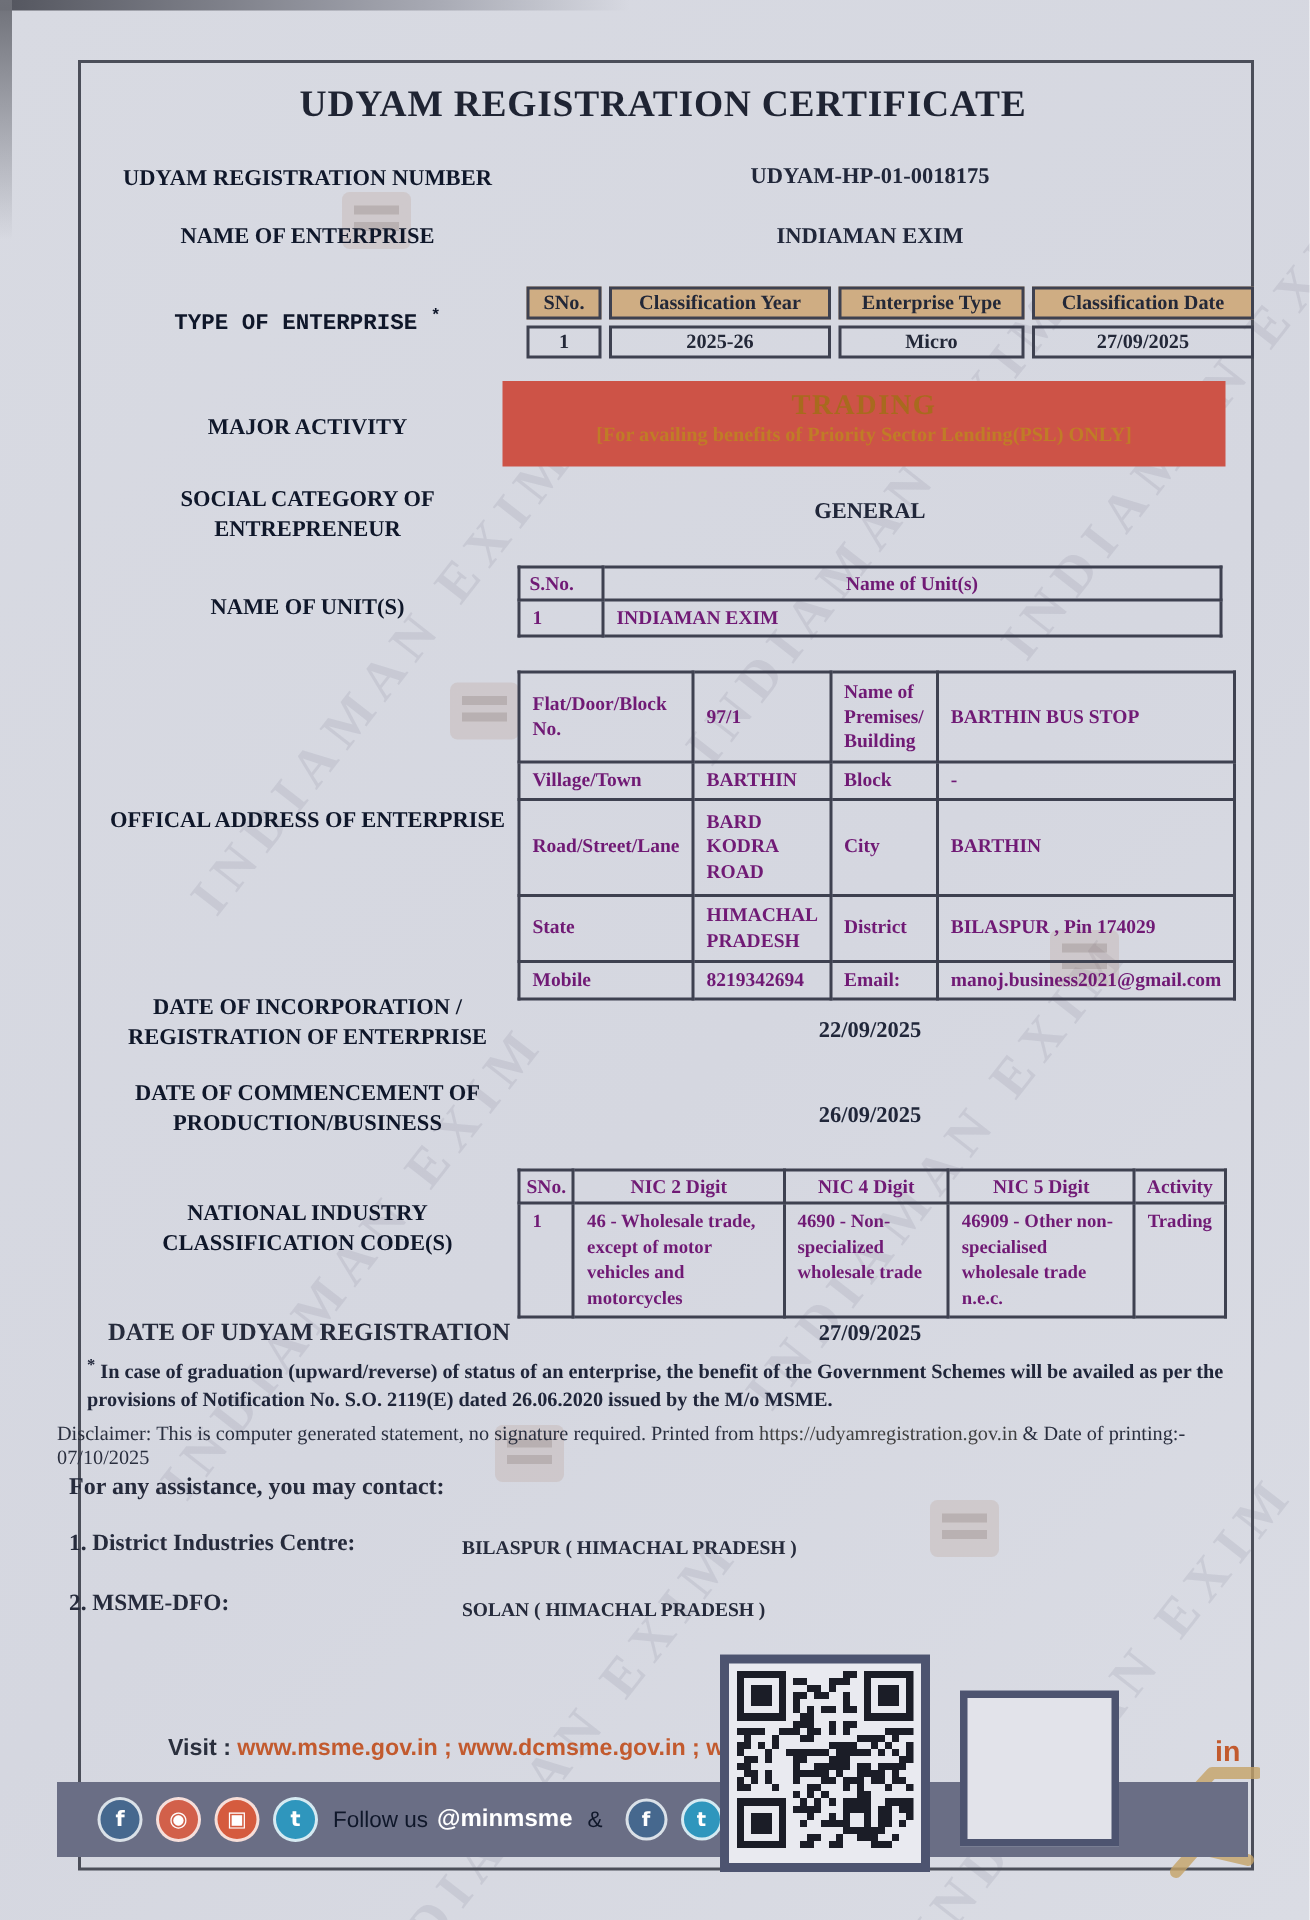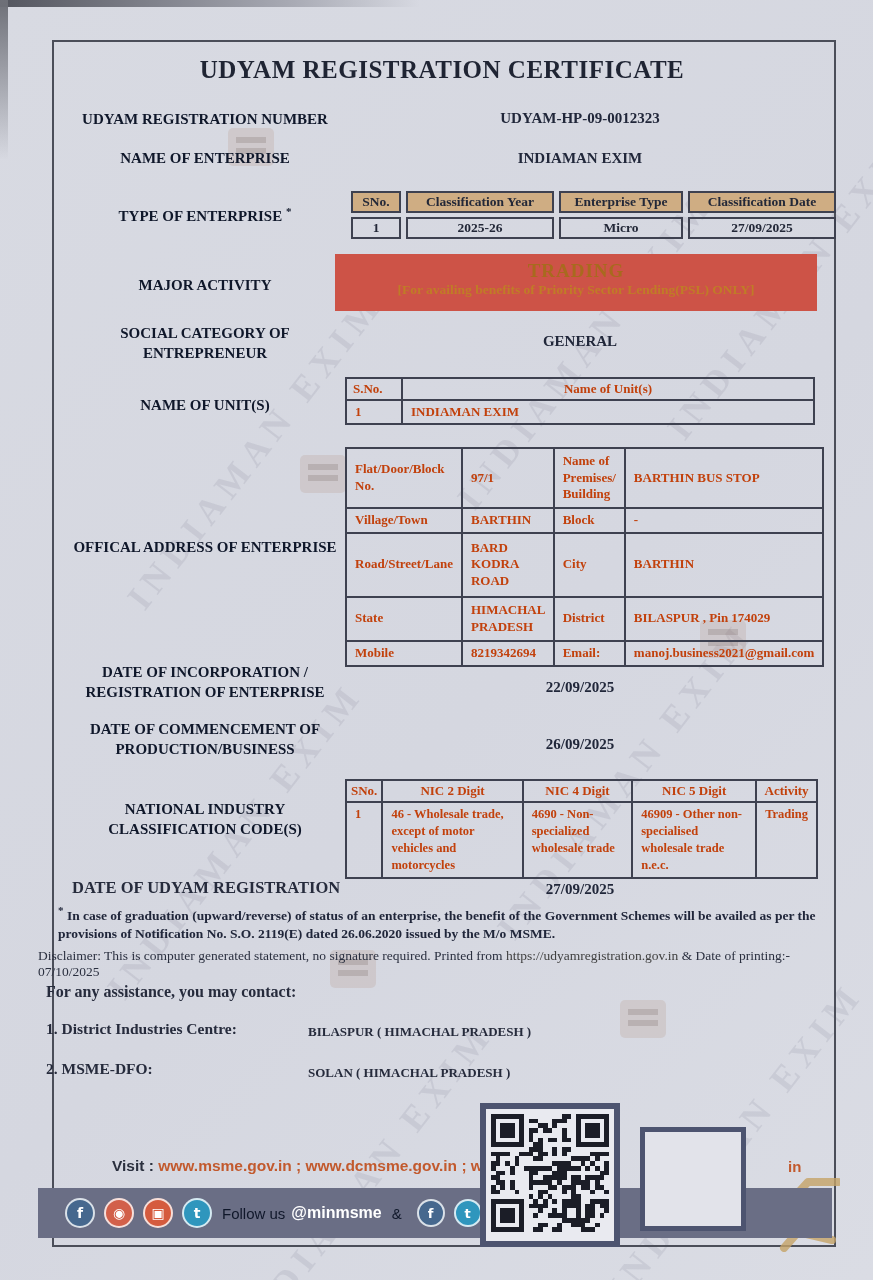--- a/index.html
+++ b/index.html
@@ -26,21 +26,21 @@
   .spaced .hd{background:#cfad83;}
   .spaced .c1{min-width:30px}.spaced .c2{min-width:128px}.spaced .c3{min-width:104px}.spaced .c4{min-width:128px}
   
   .activity-box{position:absolute;left:335px;top:254px;width:482px;height:57px;
        background:#cd5347;text-align:center;padding-top:6px;box-sizing:border-box;}
   .activity-main{font-size:19px;font-weight:bold;letter-spacing:1px;color:#a86a1e;}
   .activity-note{font-size:13.5px;font-weight:bold;color:#c07c27;margin-top:0;}
   
   .grid{border-collapse:collapse;}
   .grid td,.grid th{border:2px solid #3e4150;font-weight:bold;font-size:13px;
-       padding:3px 8px;color:#c2410c;text-align:left;vertical-align:middle;}
+       padding:3px 8px;color:#701a75;text-align:left;vertical-align:middle;}
   .units{position:absolute;left:345px;top:377px;width:470px;}
   .units th{text-align:center;font-size:13px;padding:2px 6px;}
   .units .sn{width:38px;text-align:left;}
   .addr{position:absolute;left:345px;top:447px;width:473px;}
   .addr td{font-size:13px;line-height:1.3;}
   .addr .k1{width:106px}.addr .v1{width:90px}.addr .k2{width:80px}
   .addr tr.r1 td{height:52px}.addr tr.r3 td{height:56px}.addr tr.r4 td{height:36px}
   .nic{position:absolute;left:345px;top:779px;width:473px;}
   .nic th{text-align:center;font-size:13px;padding:2px 4px;}
   .nic td{font-size:12.5px;line-height:1.35;vertical-align:top;}
@@ -49,22 +49,22 @@
   .footnote{position:absolute;left:58px;top:903px;width:778px;font-weight:bold;
        font-size:13.5px;line-height:1.4;color:#20263a;}
   .disclaimer{position:absolute;left:38px;top:948px;width:812px;font-size:13.5px;color:#2a2f3f;}
   .disclaimer .url{color:#404040;}
   .assist-h{position:absolute;left:46px;top:983px;font-weight:bold;font-size:16px;}
   .assist-lbl{position:absolute;left:46px;font-weight:bold;font-size:15.5px;}
   .assist-val{position:absolute;left:308px;font-weight:bold;font-size:13px;}
   .visit{position:absolute;left:112px;top:1157px;font-family:"Liberation Sans",sans-serif;
        font-size:15.5px;font-weight:bold;color:#2b303e;z-index:2;}
   .visit .links{color:#c25a2e;}
-  .visit-frag{position:absolute;left:788px;top:1158px;font-family:"Liberation Sans",sans-serif;
-       font-size:15px;font-weight:bold;color:#c25a2e;z-index:2;}
+  .visit-frag{position:absolute;left:810px;top:1158px;font-family:"Liberation Sans",sans-serif;
+       font-size:19px;font-weight:bold;color:#c25a2e;z-index:2;}
   
   .footer-bar{position:absolute;left:38px;top:1188px;width:794px;height:50px;
        background:#6a6e85;display:flex;align-items:center;z-index:1;
        font-family:"Liberation Sans",sans-serif;color:#e3e4ec;}
   .footer-bar .txt{font-size:15px;margin:0 6px 0 10px;color:#0f172a;}
   .footer-bar .handle{font-size:16px;font-weight:bold;color:#fff;}
   .icon-circle{width:30px;height:30px;border-radius:50%;margin-left:9px;display:flex;
        align-items:center;justify-content:center;color:#fff;font-weight:bold;font-size:14px;
        border:2px solid rgba(255,255,255,.8);box-sizing:border-box;
        font-family:"DejaVu Sans",sans-serif;flex:0 0 auto;}
@@ -102,26 +102,26 @@
 <div class="wm-logo" style="left:300px;top:455px;"></div>
 <div class="wm-logo" style="left:700px;top:620px;"></div>
 <div class="wm-logo" style="left:330px;top:950px;"></div>
 <div class="wm-logo" style="left:620px;top:1000px;"></div>
 
 <div class="cert-border"></div>
 
 <div class="title">UDYAM REGISTRATION CERTIFICATE</div>
 
 <div class="lbl" style="top:110px;">UDYAM REGISTRATION NUMBER</div>
-<div class="val" style="top:110px;">UDYAM-HP-09-0012323</div>
+<div class="val" style="top:110px;">UDYAM-HP-01-0018175</div>
 
 <div class="lbl" style="top:149px;">NAME OF ENTERPRISE</div>
 <div class="val" style="top:150px;">INDIAMAN EXIM</div>
 
-<div class="lbl" style="top:204px;">
+<div class="lbl" style="top:204px;font-family:Liberation Mono, monospace;">
   <span>TYPE OF ENTERPRISE</span>&nbsp;<sup class="star">*</sup>
 </div>
 <table class="spaced">
   <tbody>
       <tr>
     <td class="hd c1">SNo.</td>
     <td class="hd c2">Classification Year</td>
     <td class="hd c3">Enterprise Type</td>
     <td class="hd c4">Classification Date</td>
   </tr>

